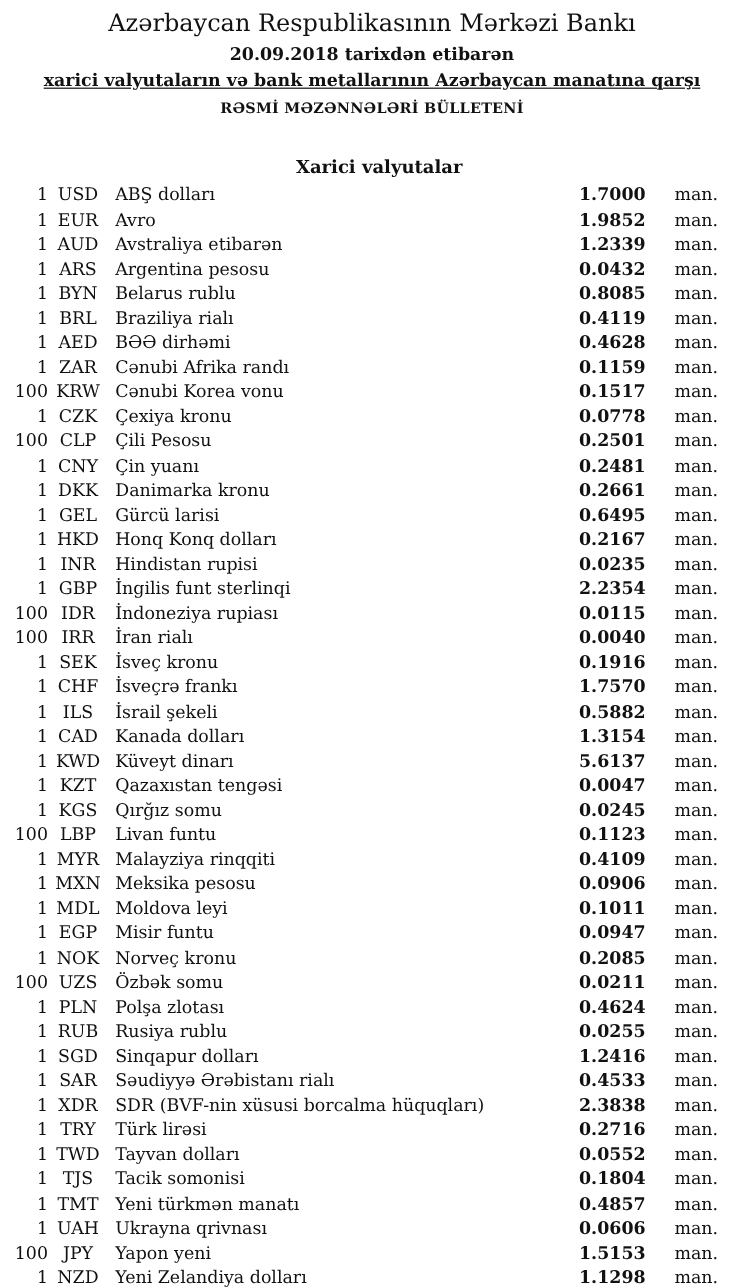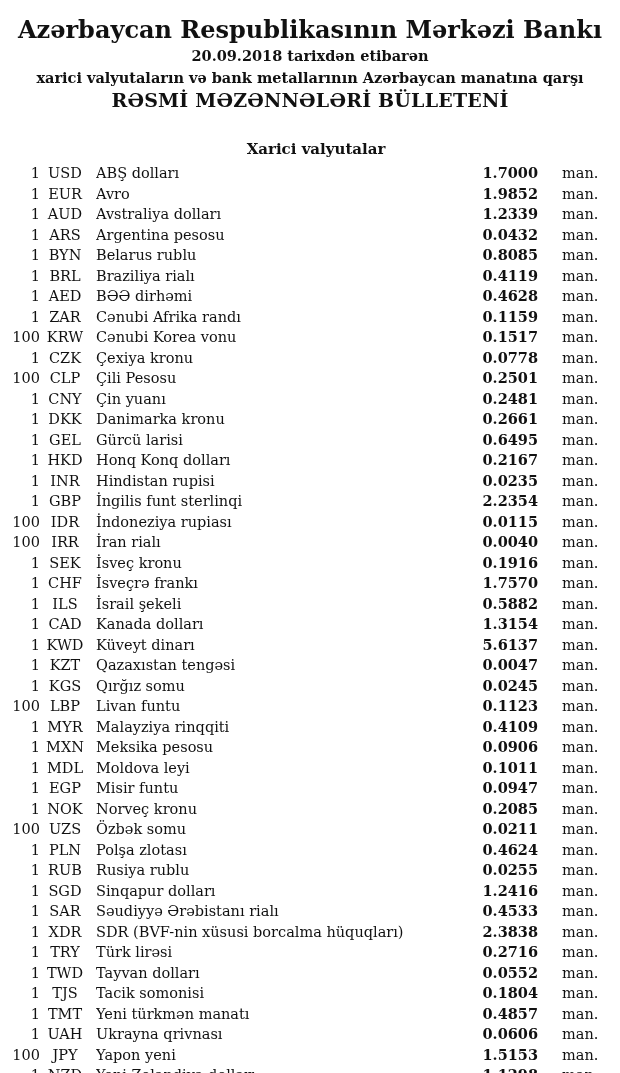--- a/index.html
+++ b/index.html
@@ -8,40 +8,41 @@
     width: 620px;
     height: 1073px;
     font-family: "DejaVu Serif", "Liberation Serif", serif;
     color: #111111;
     overflow: hidden;
   }
   .doc { width: 620px; height: 1073px; }
 
   .doc-header { text-align: center; }
   .doc-title {
-    margin-top: 17px;
-    font-size: 24px;
-    font-weight: bold;
+    margin-top: 7px;
+    font-size: 20px;
+    font-weight: normal;
     line-height: 25px;
   }
   .doc-date {
     margin-top: 4px;
     font-size: 14.5px;
     font-weight: bold;
     line-height: 19px;
   }
   .doc-subtitle {
     margin-top: 3px;
     font-size: 14.5px;
     font-weight: bold;
     line-height: 19px;
+    text-decoration: underline;
   }
   .doc-bulletin {
     margin-top: 3px;
-    font-size: 19px;
+    font-size: 12px;
     font-weight: bold;
     line-height: 21px;
     letter-spacing: 0.2px;
   }
   .section-title {
     margin-top: 29px;
     text-align: center;
     font-size: 15px;
     font-weight: bold;
     line-height: 19px;
@@ -116,21 +117,21 @@
       <span class="qty">1</span>
       <span class="code">EUR</span>
       <span class="name">Avro</span>
       <span class="rate">1.9852</span>
       <span class="unit">man.</span>
     </div>
 
     <div class="row">
       <span class="qty">1</span>
       <span class="code">AUD</span>
-      <span class="name">Avstraliya dolları</span>
+      <span class="name">Avstraliya etibarən</span>
       <span class="rate">1.2339</span>
       <span class="unit">man.</span>
     </div>
 
     <div class="row">
       <span class="qty">1</span>
       <span class="code">ARS</span>
       <span class="name">Argentina pesosu</span>
       <span class="rate">0.0432</span>
       <span class="unit">man.</span>

